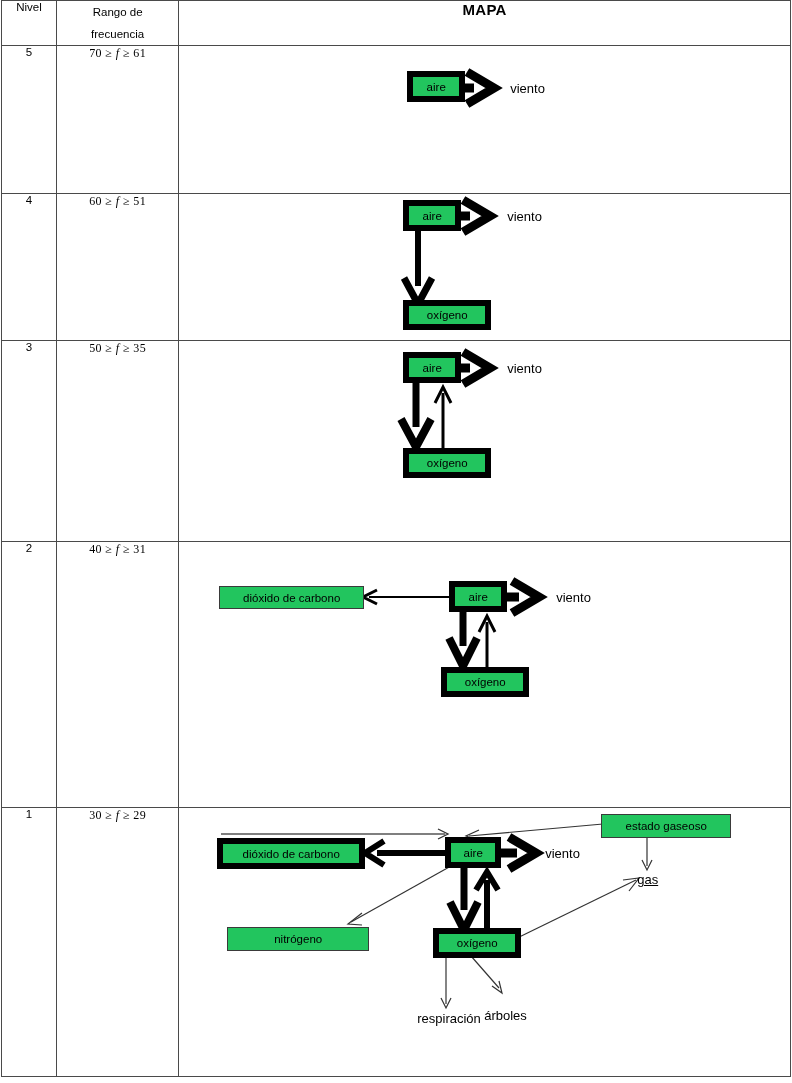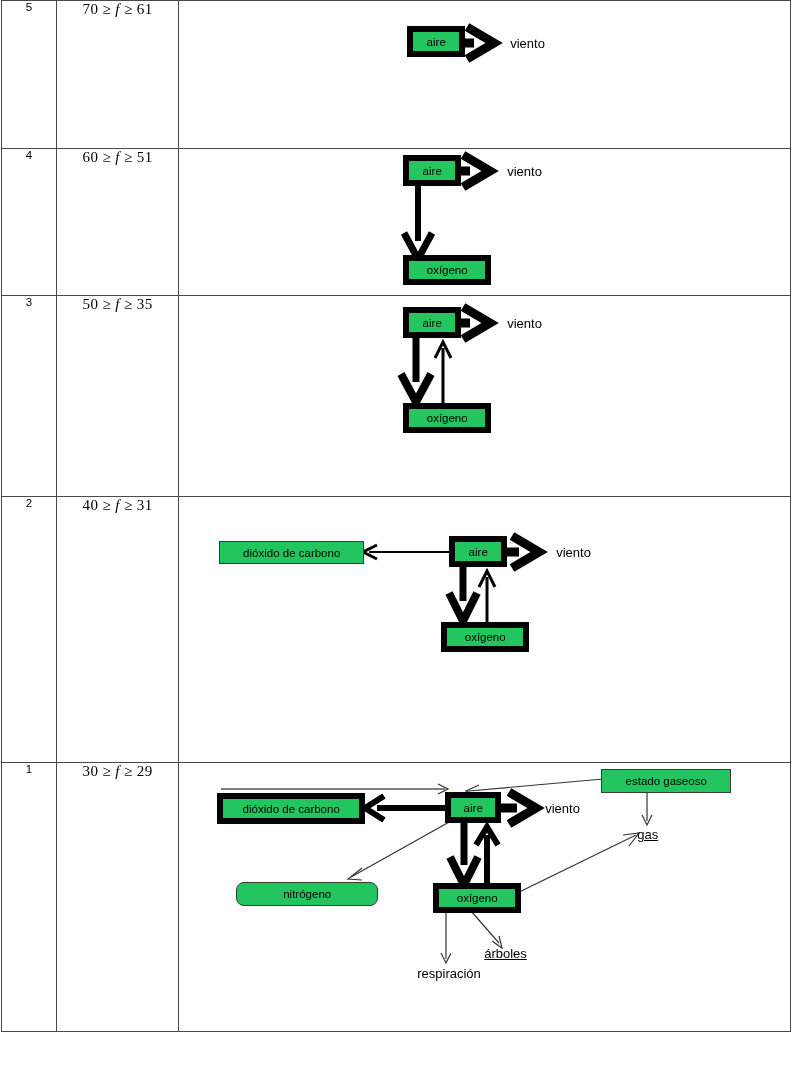--- a/index.html
+++ b/index.html
@@ -30,21 +30,21 @@
   .hdr-nivel,.hdr-rango,.hdr-mapa{
     text-align:center;
     font-size:11.5px;
     font-weight:400;
     vertical-align:middle;
   }
   .hdr-rango{line-height:22px;padding-top:4px;}
   .hdr-mapa{font-size:15px;font-weight:bold;letter-spacing:.3px;}
 
   .lvl-cell{text-align:center;font-size:11.5px;padding-top:6px;}
-  .rng-cell{text-align:center;font-size:15px;padding-top:5px;font-family:"Liberation Serif",serif;letter-spacing:.4px;}
+  .rng-cell{text-align:center;font-size:12px;padding-top:5px;font-family:"Liberation Serif",serif;letter-spacing:.4px;}
   .rng-cell .ital{font-style:italic;font-family:"Liberation Serif",serif;}
 
   .mapa-cell{position:relative;padding:0;}
   .canvas{position:relative;width:100%;height:100%;}
   .canvas svg{display:block;position:absolute;left:0;top:0;}
 
   
   .node{
     position:absolute;
     background:#22c55e;
@@ -73,20 +73,28 @@
 
 <div id="sheet">
 <table class="grid">
   <colgroup>
     <col class="col-nivel">
         <col class="col-rango">
         <col class="col-mapa">
   </colgroup>
   <tbody>
 
+  <tr style="height:44px">
+    <td class="hdr-nivel">Nivel</td>
+    <td class="hdr-rango">
+      <div>Rango de</div>
+      <div>frecuencia</div>
+    </td>
+    <td class="hdr-mapa">MAPA</td>
+  </tr>
 
   <tr style="height:148px">
     <td class="lvl-cell">5</td>
     <td class="rng-cell">
       <span>70 ≥</span>
       <span class="ital">f</span>
       <span>≥ 61</span>
     </td>
     <td class="mapa-cell">
       <div class="canvas" style="height:146px">
@@ -287,34 +295,34 @@
 
         <div class="node thick" style="left:270px;top:33px;width:48px;height:23px;">
           <span>aire</span>
         </div>
         <div class="node thick" style="left:258px;top:124px;width:80px;height:22px;">
           <span>oxígeno</span>
         </div>
         <div class="node thick" style="left:42px;top:34px;width:140px;height:23px;">
           <span>dióxido de carbono</span>
         </div>
-        <div class="node thin" style="left:57px;top:119px;width:142px;height:24px;border-radius:8px;">
+        <div class="node thin" style="left:48px;top:119px;width:142px;height:24px;">
           <span>nitrógeno</span>
         </div>
         <div class="node thin" style="left:422px;top:6px;width:130px;height:24px;">
           <span>estado gaseoso</span>
         </div>
 
         <div class="freetext" style="left:366px;top:38px;">
           <span>viento</span>
         </div>
         <div class="freetext" style="left:458px;top:64px;text-decoration:underline;">
           <span>gas</span>
         </div>
-        <div class="freetext" style="left:305px;top:183px;text-decoration:underline;">
+        <div class="freetext" style="left:305px;top:200px;">
           <span>árboles</span>
         </div>
         <div class="freetext" style="left:238px;top:203px;">
           <span>respiración</span>
         </div>
       </div>
     </td>
   </tr>
 
   </tbody>

